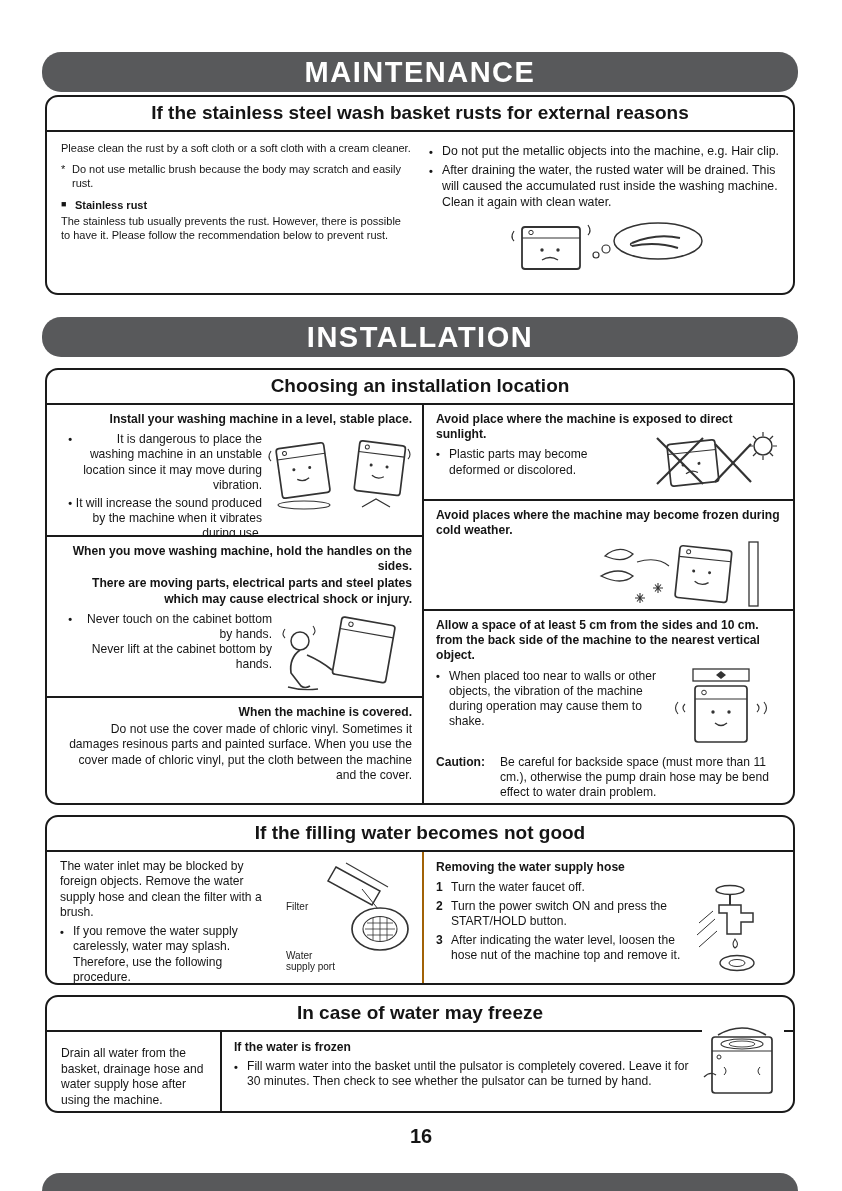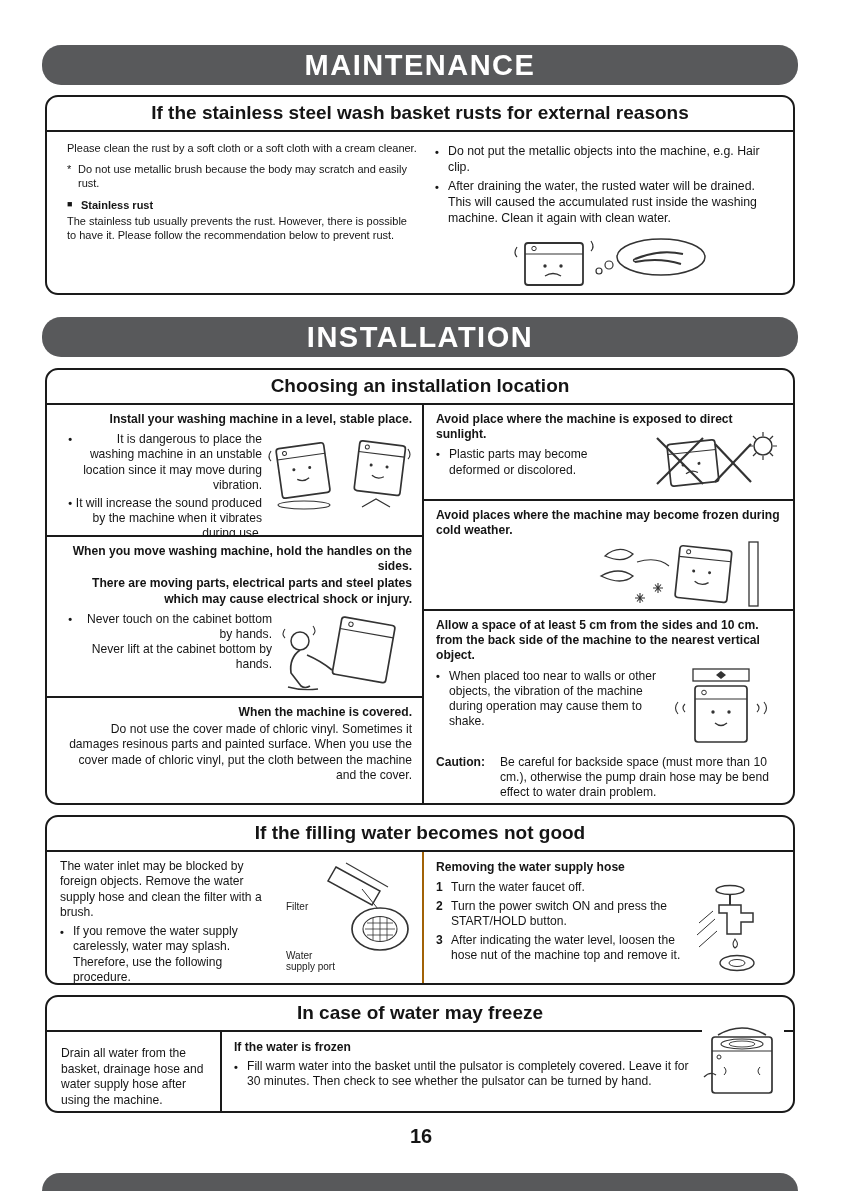--- a/index.html
+++ b/index.html
@@ -2,30 +2,30 @@
 <html><head>
 <meta charset="utf-8">
 <style>
   * { margin:0; padding:0; box-sizing:border-box; }
   body { background:#ffffff; font-family:"Liberation Sans","DejaVu Sans",sans-serif; color:#151515; }
   .page { position:relative; width:842px; height:1191px; background:#fff; overflow:hidden; margin:0 auto; }
 
   .banner { position:absolute; left:42px; width:756px; height:40px; background:#58595b; color:#fff;
             border-radius:19px; display:flex; align-items:center; justify-content:center;
             font-size:29px; font-weight:bold; letter-spacing:1.5px; }
-  #banner-maintenance { top:45px; }
+  #banner-maintenance { top:52px; }
   #banner-installation { top:317px; }
 
   .box { position:absolute; border:2px solid #1a1a1a; border-radius:13px; background:#fff; overflow:hidden; }
   .box-title { font-size:19px; font-weight:bold; text-align:center; padding:5px 8px 6px; line-height:1.15;
                border-bottom:2px solid #1a1a1a; }
 
   
   #rust-box { left:45px; top:95px; width:750px; height:200px; }
-  .rust-body { display:flex; padding:9px 12px 4px 20px; gap:16px; }
+  .rust-body { display:flex; padding:9px 12px 4px 14px; gap:16px; }
   .rust-left { width:352px; font-size:11px; line-height:1.3; }
   .rust-left p { margin-bottom:7px; }
   .note { display:flex; margin-bottom:7px; }
   .note .star { width:11px; flex:none; }
   .sq-head { display:flex; font-weight:bold; margin-bottom:2px; }
   .sq { width:14px; flex:none; font-size:9px; padding-top:1px; }
   .rust-right { flex:1; font-size:12.3px; line-height:1.3; }
   .rust-illo { display:block; margin:4px auto 0; }
 
   
@@ -298,21 +298,21 @@
               <g stroke="#333" stroke-width="1.1" fill="none">
                 <path d="M28 38 q-4 4 0 8"></path>
                   <path d="M21 36 q-5 6 0 12"></path>
                 <path d="M100 38 q4 4 0 8"></path>
                   <path d="M107 36 q5 6 0 12"></path>
               </g>
             </svg>
           </div>
           <div class="caution">
             <span class="clabel">Caution:</span>
-            <span class="ctext">Be careful for backside space (must more than 10 cm.), otherwise the pump drain hose may be bend effect to water drain problem.</span>
+            <span class="ctext">Be careful for backside space (must more than 11 cm.), otherwise the pump drain hose may be bend effect to water drain problem.</span>
           </div>
         </div>
 
       </div>
     </div>
   </section>
 
   <section class="box" id="filling-box">
     <div class="box-title">If the filling water becomes not good</div>
     <div class="fill-body">

